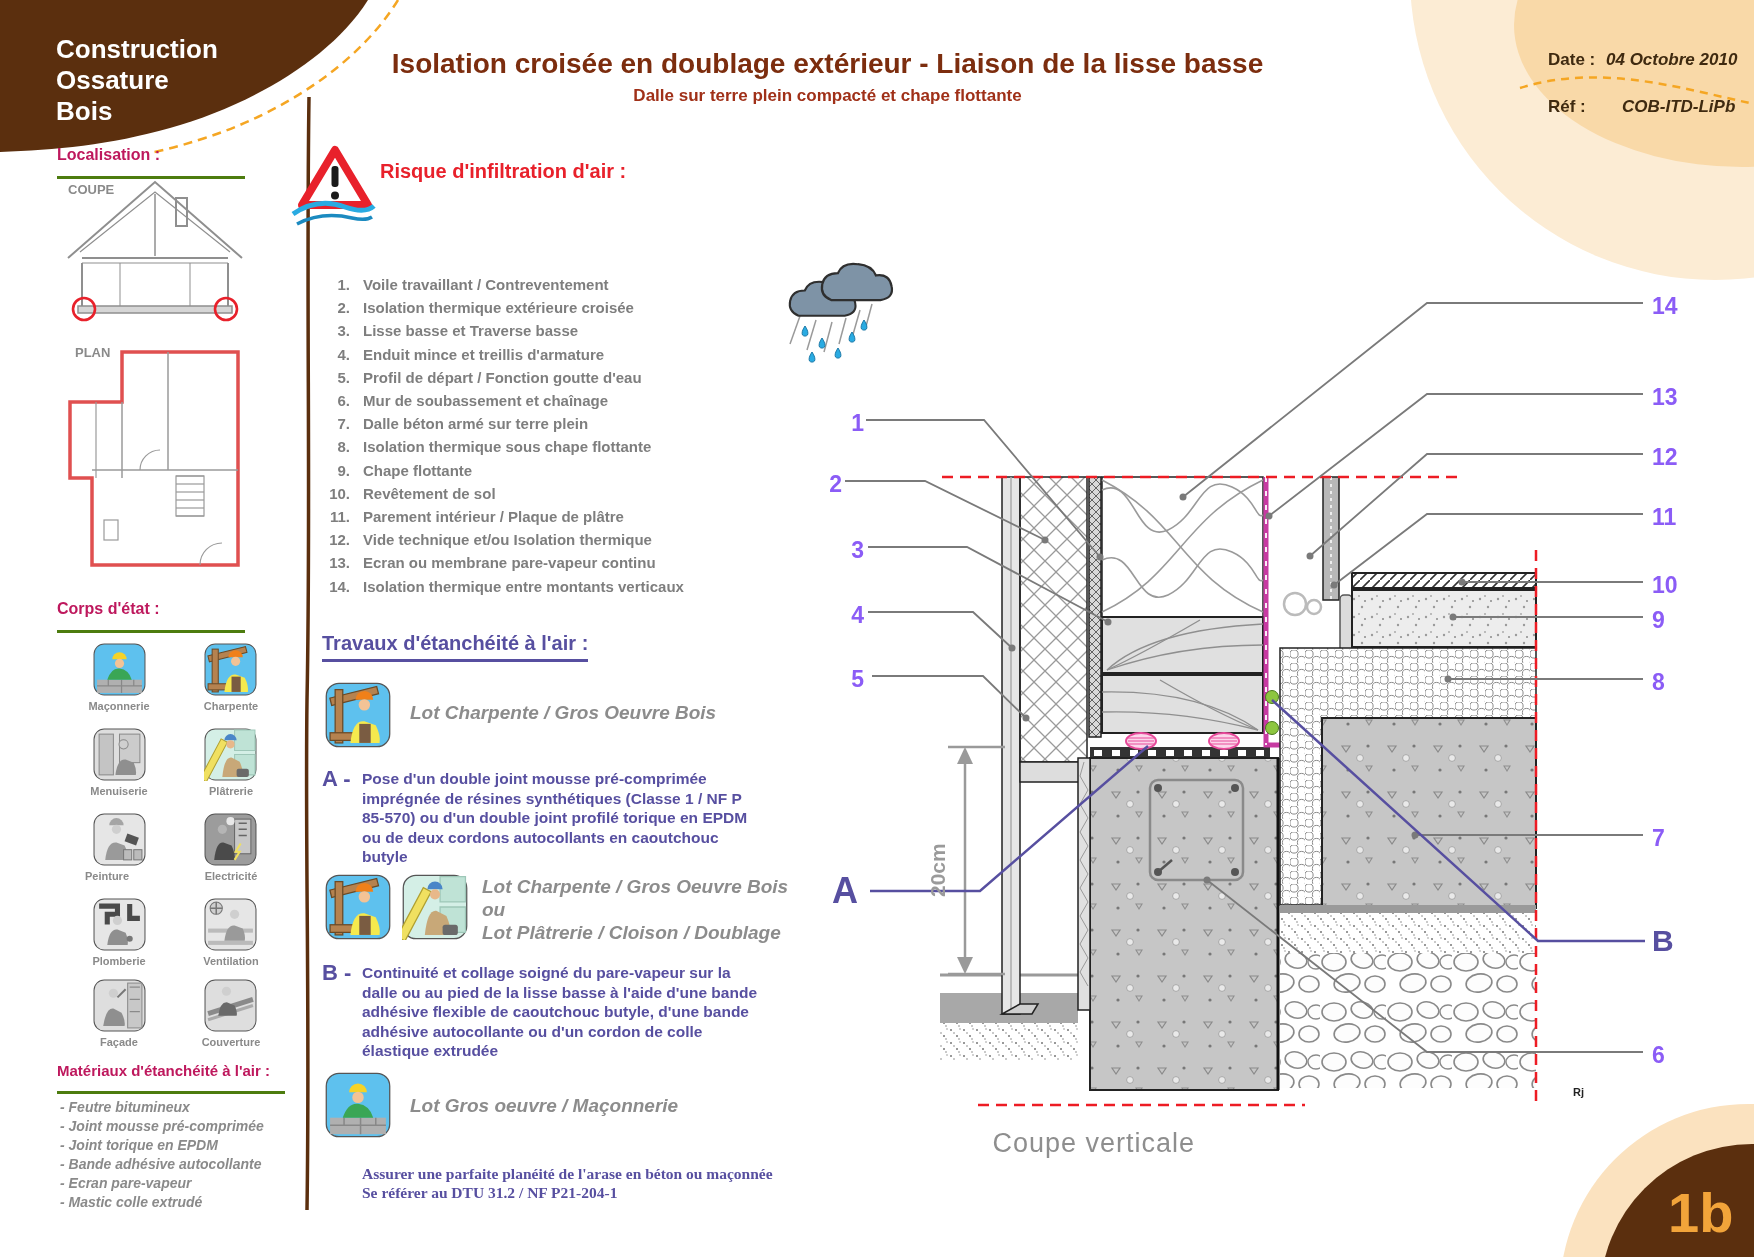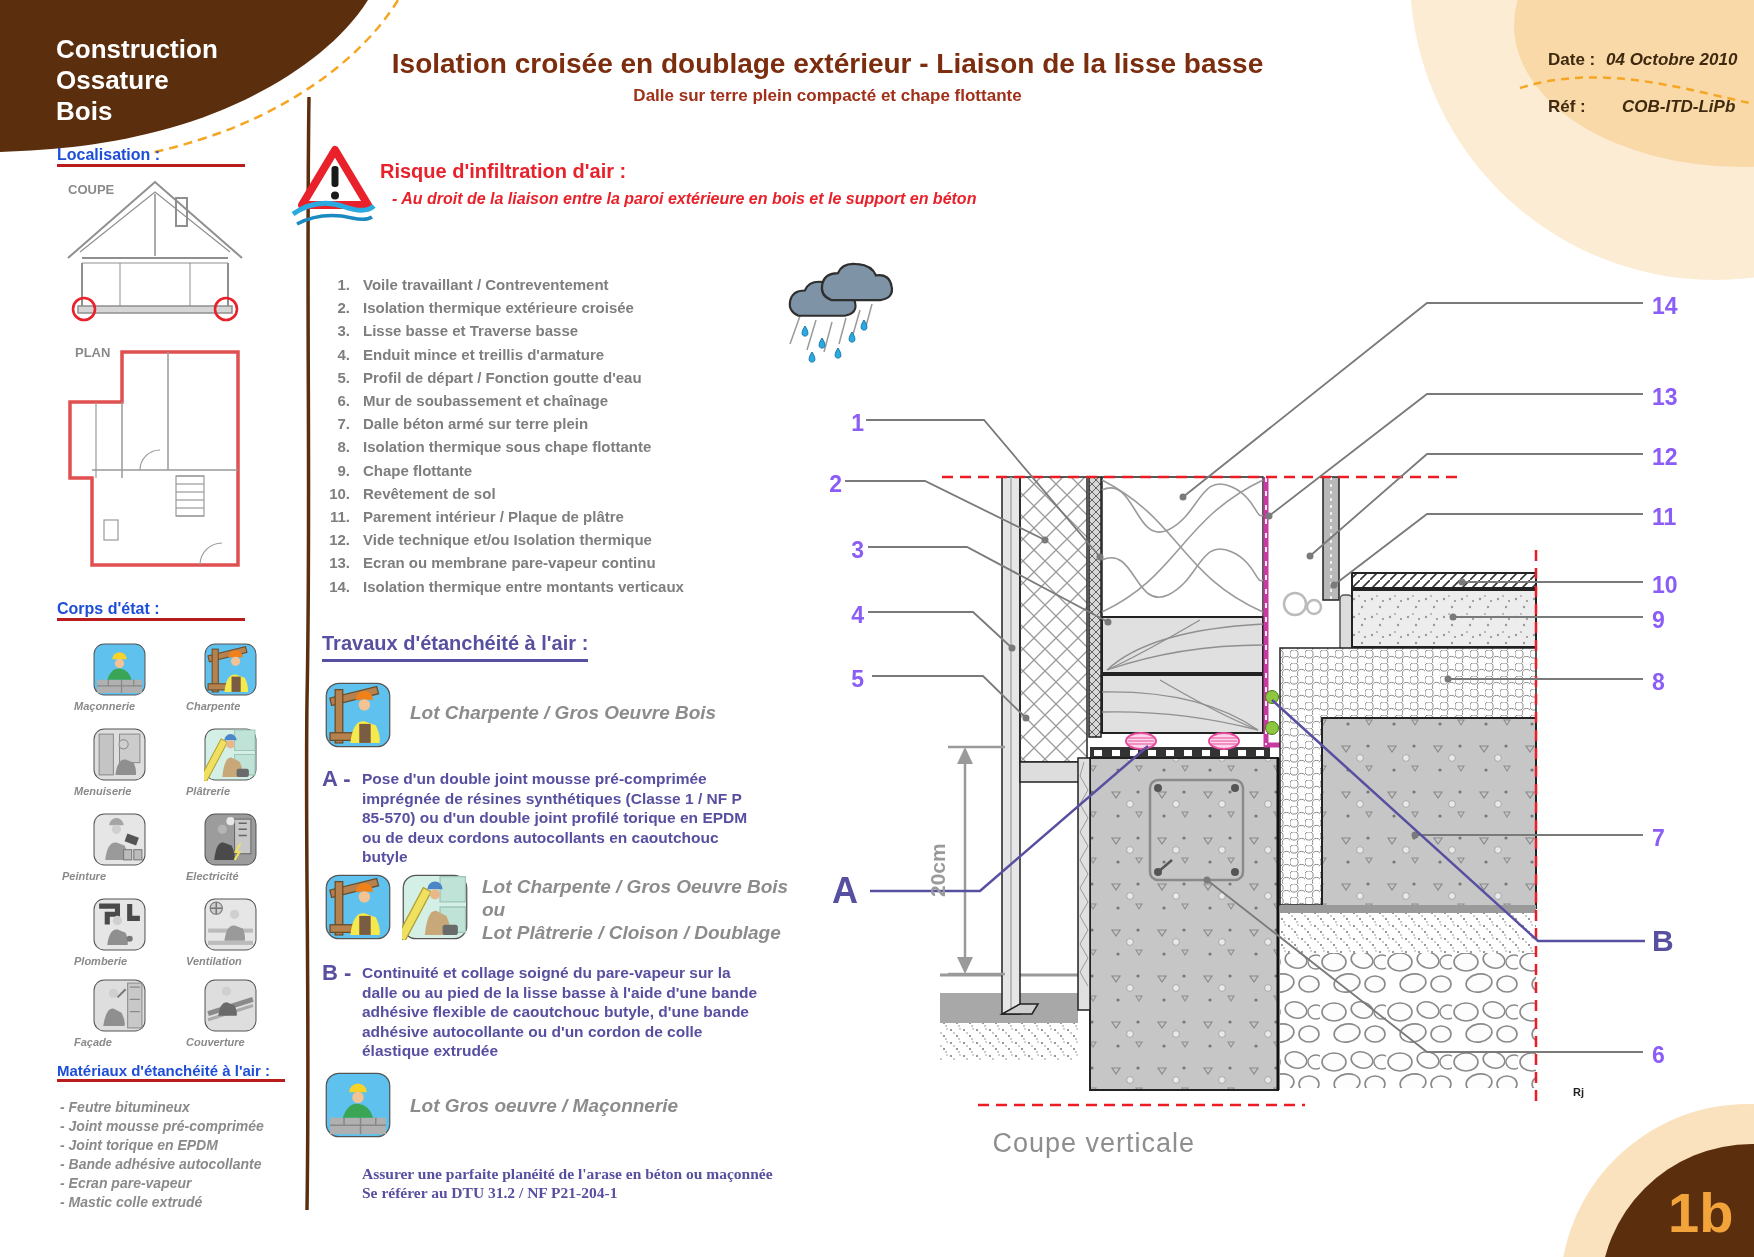--- a/index.html
+++ b/index.html
@@ -5,23 +5,23 @@
   html,body{margin:0;padding:0;background:#888;}
   .page{position:relative;width:1754px;height:1257px;background:#fff;overflow:hidden;
         font-family:"Liberation Sans",sans-serif;}
   .abs{position:absolute;}
   svg{display:block;}
   .brand{left:56px;top:34px;color:#fff;font-size:26px;font-weight:bold;line-height:31px;}
   .title{left:340px;top:48px;width:975px;text-align:center;color:#7c2d0e;font-size:28px;font-weight:bold;}
   .subtitle{left:340px;top:86px;width:975px;text-align:center;color:#a03018;font-size:17px;font-weight:bold;}
   .hdr-label{color:#3f2a10;font-size:17px;font-weight:bold;}
   .hdr-value{color:#3f2a10;font-size:17px;font-weight:bold;font-style:italic;}
-  .side-h{color:#1d4ed8;font-size:16px;font-weight:bold;border-bottom:3px solid #b91c1c;padding-bottom:0;}
+  .side-h{color:#be185d;font-size:16px;font-weight:bold;border-bottom:3px solid #4d7c0f;padding-bottom:12px;}
   .small-cap{color:#8a8a8a;font-size:13px;font-weight:bold;}
-  .trade-label{width:90px;text-align:left;color:#8a8a8a;font-size:11px;font-style:italic;font-weight:bold;}
+  .trade-label{width:90px;text-align:center;color:#8a8a8a;font-size:11px;font-weight:bold;}
   .materials-item{color:#8a8a8a;font-size:14px;font-style:italic;font-weight:bold;line-height:19px;}
   .warn-title{color:#e8212b;font-size:20px;font-weight:bold;}
   .warn-detail{color:#e8212b;font-size:16px;font-weight:bold;font-style:italic;white-space:nowrap;}
   .legend{left:322px;top:273px;width:420px;}
   .legend-row{display:flex;font-size:15px;font-weight:bold;color:#7e7e7e;line-height:23.2px;}
   .legend-row .num{width:28px;text-align:right;margin-right:13px;flex:none;}
   .trav-title{color:#574fa0;font-size:20px;font-weight:bold;border-bottom:3px solid #574fa0;padding-bottom:4px;}
   .lot-label{color:#8c8c8c;font-size:19px;font-style:italic;font-weight:bold;}
   .ab-mark{color:#574fa0;font-size:22px;font-weight:bold;}
   .ab-text{color:#574fa0;font-size:15.5px;font-weight:bold;line-height:19.5px;width:400px;}
@@ -441,21 +441,20 @@
 <div class="abs" style="left:60px;top:1098px">
   <div class="materials-item">- Feutre bitumineux</div>
   <div class="materials-item">- Joint mousse pré-comprimée</div>
   <div class="materials-item">- Joint torique en EPDM</div>
   <div class="materials-item">- Bande adhésive autocollante</div>
   <div class="materials-item">- Ecran pare-vapeur</div>
   <div class="materials-item">- Mastic colle extrudé</div>
 </div>
 
 <div class="abs warn-title" style="left:380px;top:160px">Risque d'infiltration d'air :</div>
-<div class="abs warn-detail" style="left:392px;top:190px">- Au droit de la liaison entre la paroi extérieure en bois et le support en béton</div>
 
 <div class="abs legend">
   <div class="legend-row">
         <span class="num">1.</span>
         <span>Voile travaillant / Contreventement</span>
       </div>
   <div class="legend-row">
         <span class="num">2.</span>
         <span>Isolation thermique extérieure croisée</span>
       </div>

